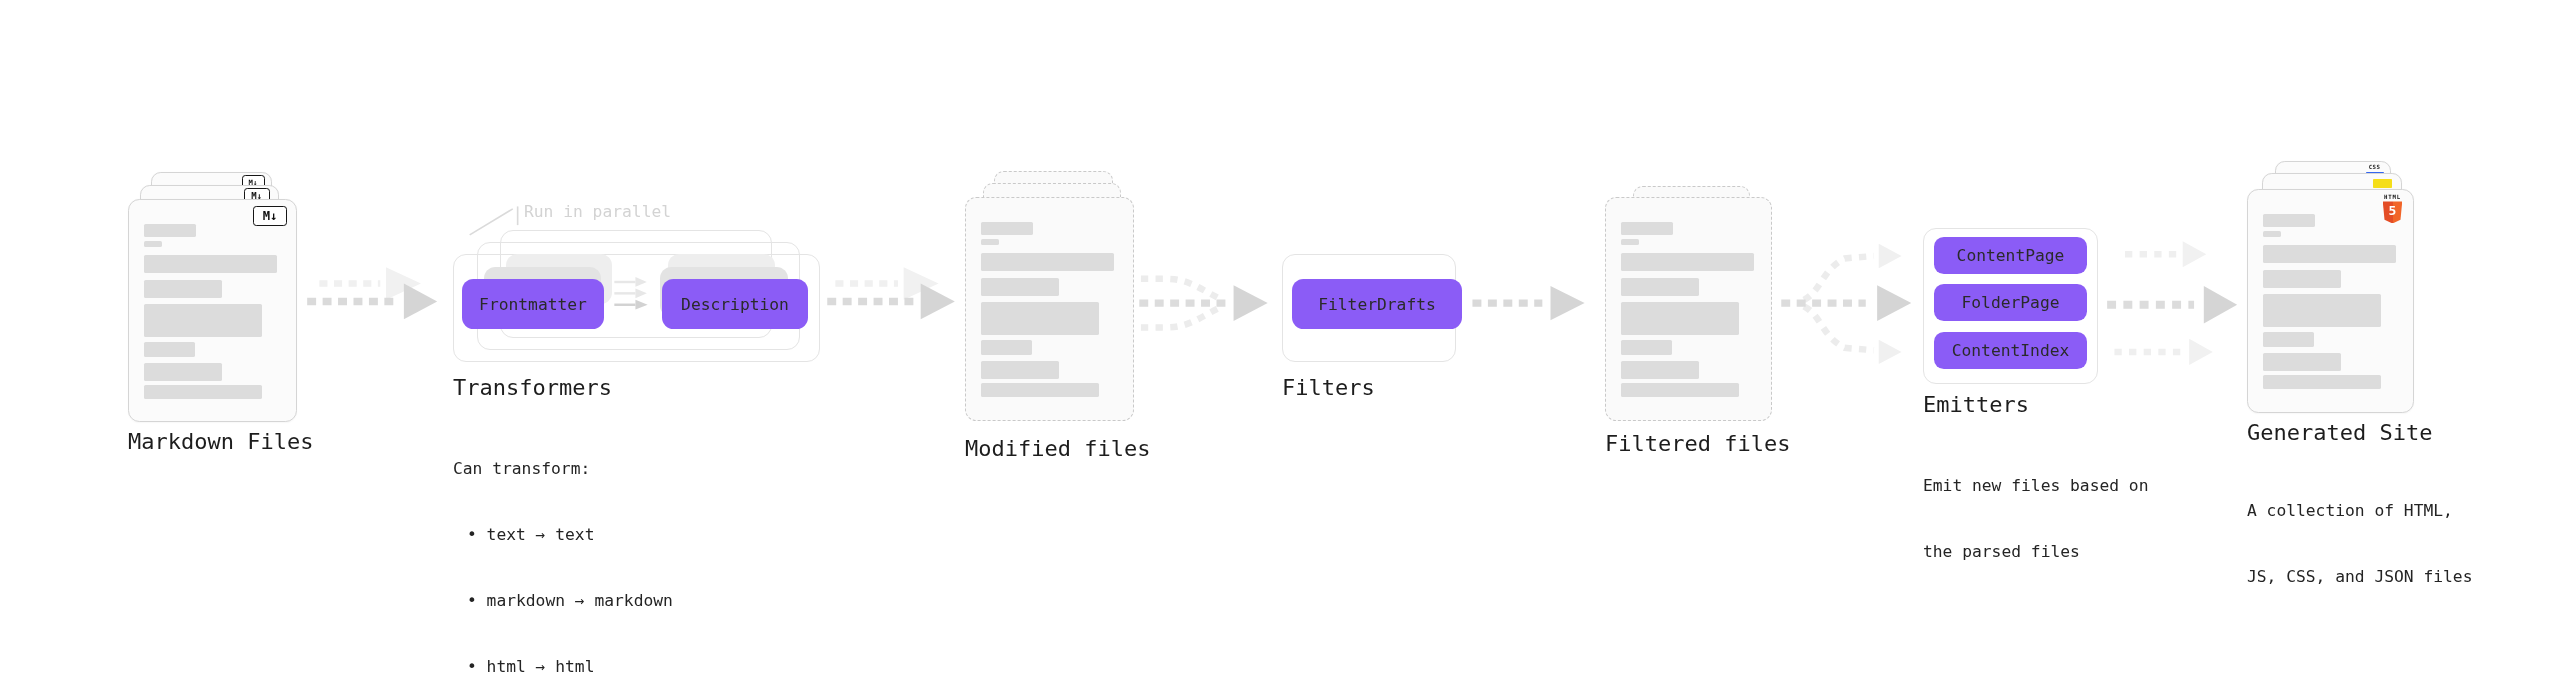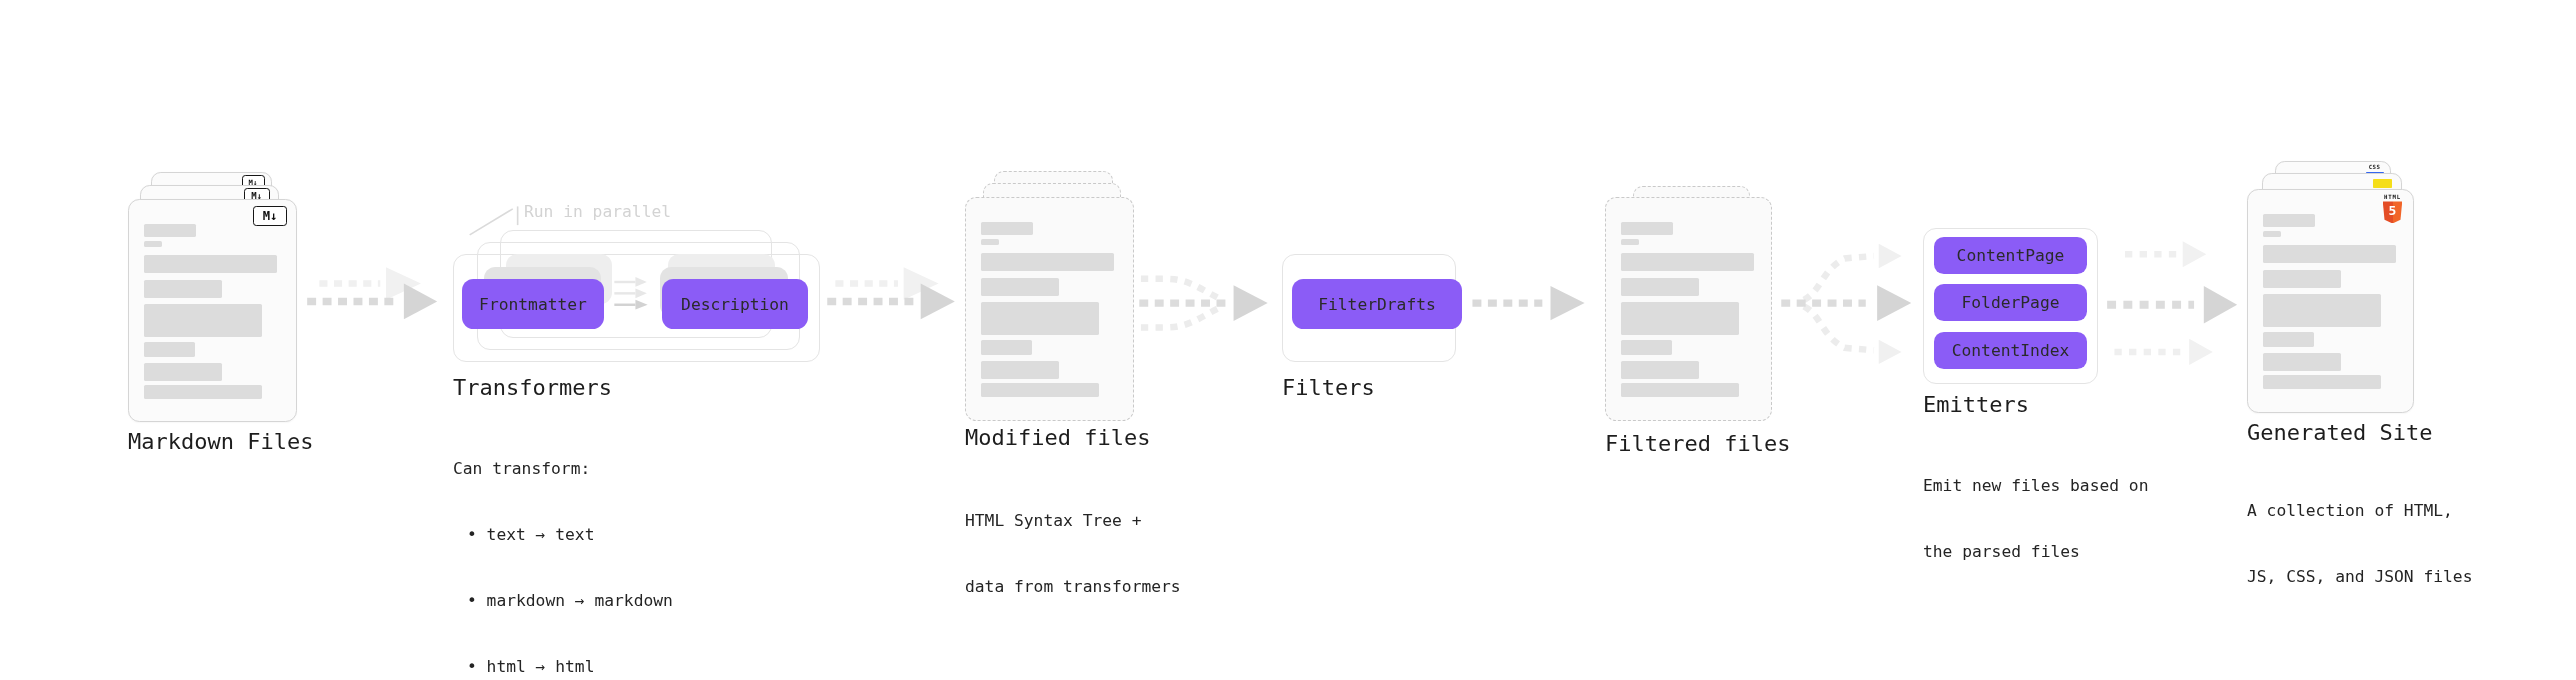--- a/index.html
+++ b/index.html
@@ -150,25 +150,21 @@
   <div class="card dashed" style="left:965px;top:197px;width:167px;height:222px;">
       <div class="bar" style="left: 14.6px; top: 24.4px; width: 52px; height: 12.2px;"></div>
       <div class="bar" style="left: 14.6px; top: 41px; width: 18px; height: 5.7px;"></div>
       <div class="bar" style="left: 14.6px; top: 55px; width: 133px; height: 18px;"></div>
       <div class="bar" style="left: 14.6px; top: 80px; width: 78px; height: 18px;"></div>
       <div class="bar" style="left: 14.6px; top: 104px; width: 118px; height: 32.5px;"></div>
       <div class="bar" style="left: 14.6px; top: 142px; width: 51px; height: 14.6px;"></div>
       <div class="bar" style="left: 14.6px; top: 163px; width: 78px; height: 18px;"></div>
       <div class="bar" style="left: 14.6px; top: 185px; width: 118px; height: 14px;"></div>
     </div>
-  <div class="stage-title" style="left:965px;top:425px;">Modified files</div>
-  <div class="sub" style="left:965px;top:466px;">
-    <div>HTML Syntax Tree +</div>
-    <div>data from transformers</div>
-  </div>
+  <div class="stage-title" style="left:965px;top:436px;">Modified files</div>
 
   <div class="frame white" style="left:1282px;top:254px;width:172px;height:106px;"></div>
   <div class="pill" style="left:1292px;top:279px;width:170px;height:50px;">FilterDrafts</div>
   <div class="stage-title" style="left:1282px;top:375px;">Filters</div>
 
   <div class="card dashed" style="left:1633px;top:186px;width:115px;height:49px;border-radius:9.8px;"></div>
   <div class="card dashed" style="left:1605px;top:197px;width:165px;height:222px;">
       <div class="bar" style="left: 14.6px; top: 24.4px; width: 52px; height: 12.2px;"></div>
       <div class="bar" style="left: 14.6px; top: 41px; width: 18px; height: 5.7px;"></div>
       <div class="bar" style="left: 14.6px; top: 55px; width: 133px; height: 18px;"></div>

